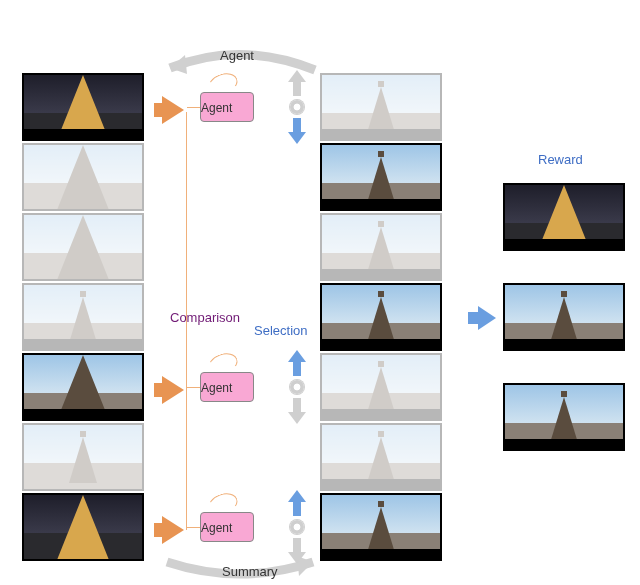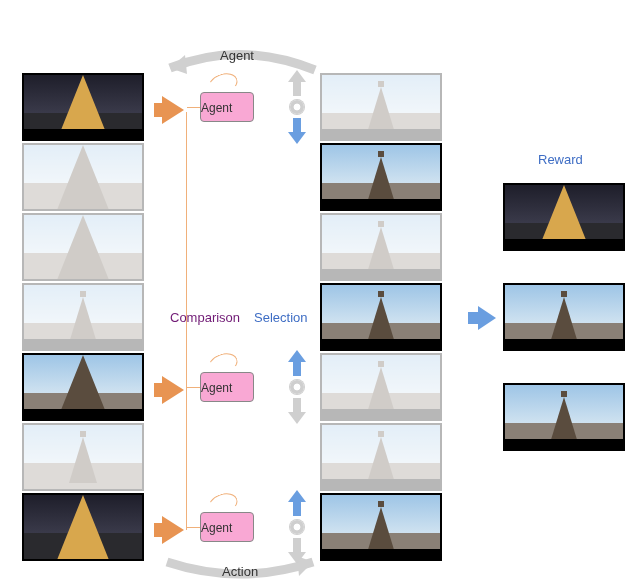--- a/index.html
+++ b/index.html
@@ -230,23 +230,23 @@
 <svg style="position:absolute; left:155px; top:40px; width:170px; height:38px;" viewBox="0 0 170 38">
   <path d="M160 30 Q85 0 15 28" stroke="#d0d0d0" stroke-width="9" fill="none"></path>
   <polygon points="15,28 30,15 32,34" fill="#d0d0d0"></polygon>
 </svg>
 <svg style="position:absolute; left:155px; top:556px; width:170px; height:30px;" viewBox="0 0 170 30">
   <path d="M12 6 Q85 30 158 6" stroke="#d0d0d0" stroke-width="9" fill="none"></path>
   <polygon points="158,6 142,0 144,20" fill="#d0d0d0"></polygon>
 </svg>
 
 <div class="label" style="left:220px; top:48px;">Agent</div>
-<div class="label" style="left:222px; top:564px;">Action</div>
+<div class="label" style="left:222px; top:564px;">Summary</div>
 <div class="label orange" style="left:170px; top:310px;">Comparison</div>
-<div class="label blue" style="left:254px; top:310px;">Selection</div>
+<div class="label blue" style="left:254px; top:323px;">Selection</div>
 <div class="label blue" style="left:538px; top:152px;">Reward</div>
 
 <div class="thin thin-v" style="left:186px; top:112px; height:418px;"></div>
 
 <div class="oarrow" style="left:162px; top:96px;"></div>
 <div class="agent" style="left:200px; top:92px;">
   <span>Agent</span>
 </div>
 <div class="thin-loop" style="left:208px; top:74px; width:30px; height:20px; transform:rotate(-20deg);"></div>
 <div class="thin thin-h" style="left:187px; top:107px; width:13px;"></div>

